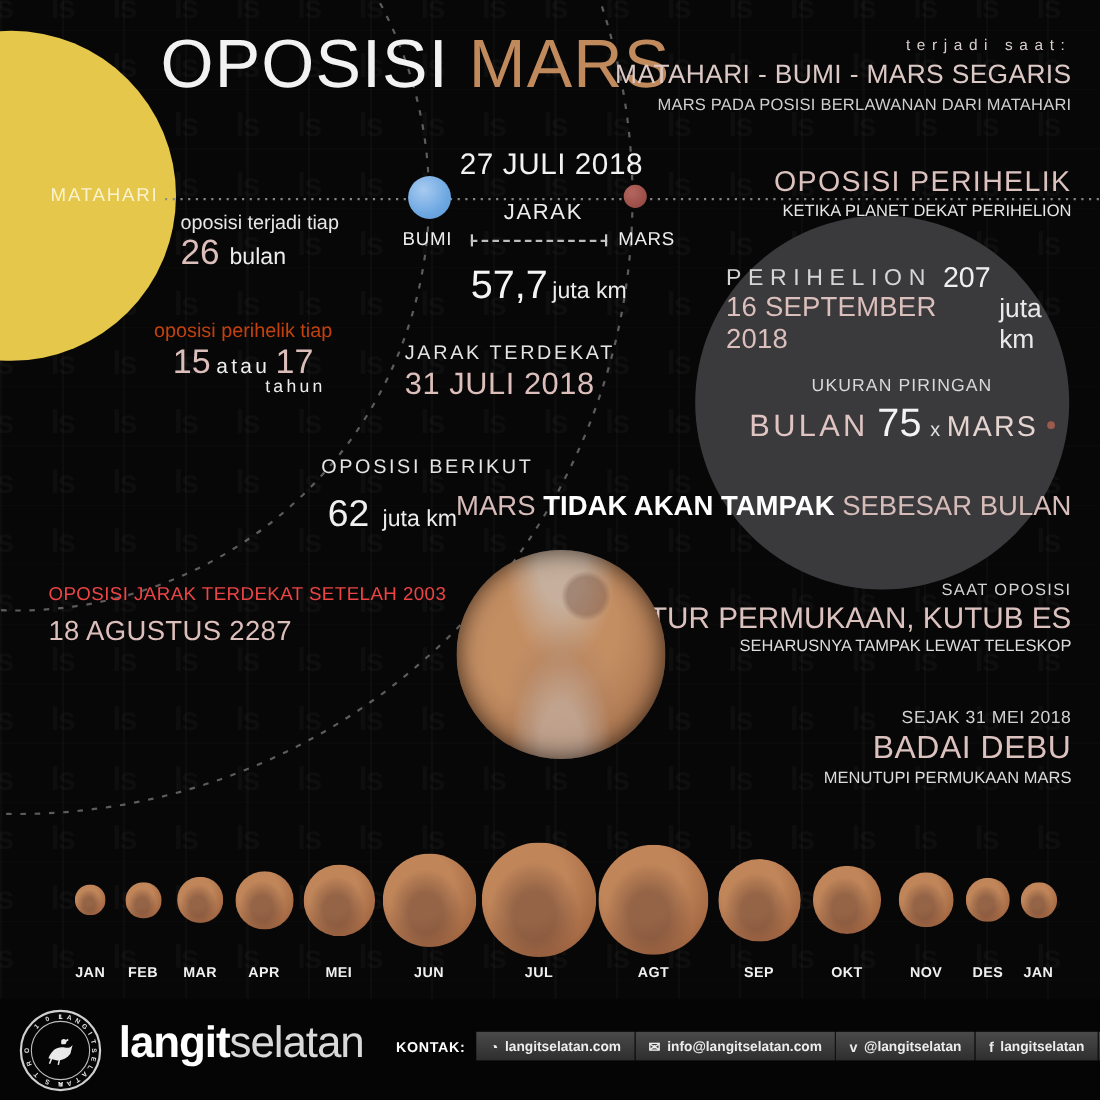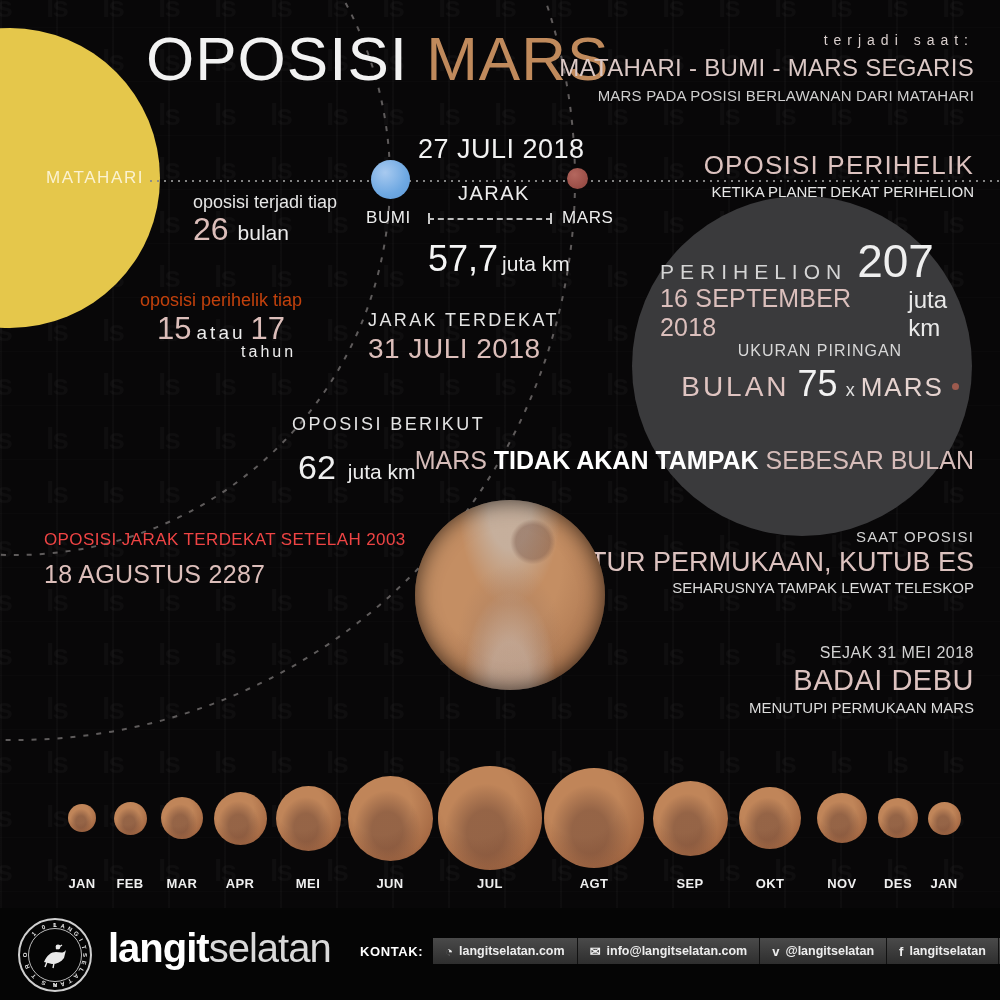--- a/index.html
+++ b/index.html
@@ -44,21 +44,21 @@
 
   
   #perihelik{right:26px;top:150px;text-align:right;}
   #perihelik .h{color:#dcc2bf;font-size:26px;letter-spacing:1.2px;}
   #perihelik .s{color:#e6e6e6;font-size:15px;margin-top:2px;}
 
   
   #peri-data{left:660px;top:240px;width:320px;}
   #peri-data .row{display:flex;align-items:flex-end;justify-content:flex-start;}
   #peri-data .kw{color:#d5d5d5;font-size:21px;letter-spacing:6px;}
-  #peri-data .num{color:#efefef;font-size:46px;font-weight:300;line-height:.95;margin-left:10px;}
+  #peri-data .num{color:#efefef;font-size:26px;font-weight:300;line-height:.95;margin-left:10px;}
   #peri-data .date{color:#dbbfbc;font-size:25px;letter-spacing:.2px;}
   #peri-data .unit{color:#e9e9e9;font-size:24px;font-weight:300;margin-left:12px;}
 
   
   #ukuran{left:660px;top:342px;width:320px;text-align:center;}
   #ukuran .cap{color:#d8d8d8;font-size:16px;letter-spacing:1px;}
   #ukuran .row{display:flex;align-items:baseline;justify-content:center;margin-top:3px;}
   #ukuran .b{color:#dfc4c1;font-size:28px;letter-spacing:3px;}
   #ukuran .n{color:#f3f3f3;font-size:36px;font-weight:300;margin:0 8px;}
   #ukuran .x{color:#e0e0e0;font-size:18px;margin-right:6px;}
@@ -94,21 +94,21 @@
   #d-jarak{left:458px;top:182px;color:#ededed;font-size:20px;font-weight:300;letter-spacing:1.5px;}
   #d-dist{left:428px;top:238px;display:flex;align-items:baseline;}
   #d-dist .n{color:#f5f5f5;font-size:36px;font-weight:300;}
   #d-dist .u{color:#ececec;font-size:21px;font-weight:300;margin-left:4px;}
   #measure{left:428px;top:213px;width:124px;}
   #measure .bar{border-top:2px dashed #bdbdbd;height:0;position:relative;top:5px;}
   #measure .cap-l,#measure .cap-r{position:absolute;top:0;width:2px;height:11px;background:#c9c9c9;}
   #measure .cap-l{left:0;} #measure .cap-r{right:0;}
 
   
-  #s-26{left:193px;top:192px;text-align:center;}
+  #s-26{left:164px;top:192px;text-align:center;}
   #s-26 .t{color:#e6e6e6;font-size:18px;font-weight:300;}
   #s-26 .r{display:flex;align-items:baseline;margin-top:-2px;}
   #s-26 .n{color:#dcbeba;font-size:32px;font-weight:300;}
   #s-26 .u{color:#ececec;font-size:21px;font-weight:300;margin-left:9px;}
 
   #s-15{left:140px;top:290px;text-align:center;}
   #s-15 .t{color:#c2410c;font-size:18px;font-weight:300;}
   #s-15 .r{display:flex;align-items:baseline;justify-content:center;}
   #s-15 .n{color:#dcbeba;font-size:31px;font-weight:300;}
   #s-15 .a{color:#ededed;font-size:19px;font-weight:300;letter-spacing:3px;margin:0 5px;}

